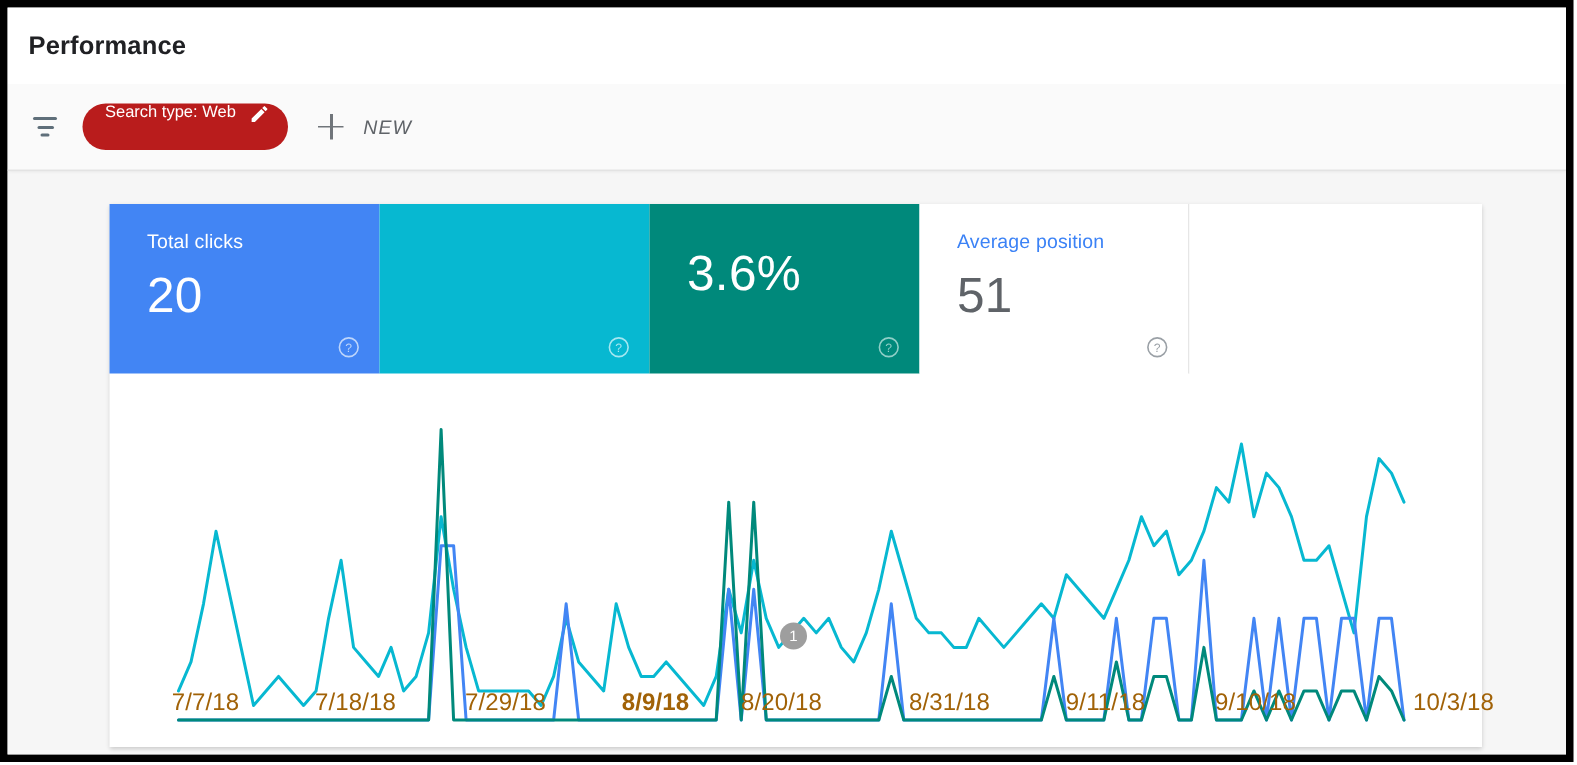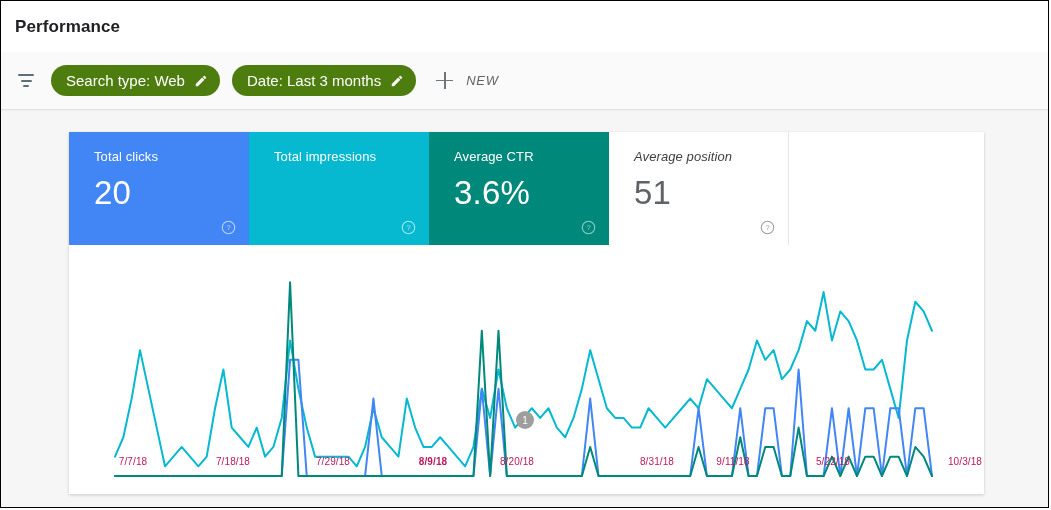--- a/index.html
+++ b/index.html
@@ -10,21 +10,21 @@
   body {
     width: 1051px;
     height: 510px;
     font-family: "Liberation Sans", sans-serif;
     overflow: hidden;
   }
   #app {
     position: relative;
     width: 1049px;
     height: 508px;
-    border: 1px solid #000000;
+    border: 5px solid #000000;
     box-sizing: border-box;
     background: #f6f6f6;
     overflow: hidden;
   }
 
   
   .header {
     height: 51px;
     background: #ffffff;
     display: flex;
@@ -71,27 +71,27 @@
     margin: 1.6px 0;
     border-radius: 1px;
   }
   .filter-icon i:nth-child(1) { width: 16px; }
   .filter-icon i:nth-child(2) { width: 11px; }
   .filter-icon i:nth-child(3) { width: 6px; }
 
   .chip {
     height: 31px;
     border-radius: 16px;
-    background: #4d7c0f;
+    background: #b91c1c;
     color: #ffffff;
     display: inline-flex;
-    align-items: center;
+    align-items: flex-start;
     padding: 0 12px 0 15px;
     margin-right: 12px;
-    font-size: 15px;
+    font-size: 11px;
     cursor: pointer;
     white-space: nowrap;
   }
   .chip .pencil-icon {
     margin-left: 9px;
     display: inline-flex;
     align-items: center;
   }
   .newbtn {
     display: inline-flex;
@@ -170,21 +170,21 @@
   .metric.m-clicks { background: #4285f4; }
   .metric.m-impr   { background: #07b8d1; }
   .metric.m-ctr    { background: #00897b; }
   .metric.m-pos    { background: #ffffff; border-right: 1px solid #e6e6e6; }
   .metric.m-clicks .metric-label,
   .metric.m-impr .metric-label,
   .metric.m-ctr .metric-label { color: #ffffff; }
   .metric.m-clicks .metric-value,
   .metric.m-impr .metric-value,
   .metric.m-ctr .metric-value { color: #ffffff; }
-  .metric.m-pos .metric-label { color: #404040; font-style: italic; }
+  .metric.m-pos .metric-label { color: #3b82f6; }
   .metric.m-pos .metric-value { color: #5f6368; }
   .help-icon {
     position: absolute;
     right: 13px;
     bottom: 10px;
     width: 15px;
     height: 15px;
     cursor: pointer;
   }
 
@@ -219,22 +219,22 @@
   }
   .xaxis {
     position: absolute;
     left: 0;
     bottom: 20px;
     width: 915px;
     height: 18px;
   }
   .xtick {
     position: absolute;
-    font-size: 10px;
-    color: #be185d;
+    font-size: 16px;
+    color: #a16207;
     transform: translateX(-50%);
     white-space: nowrap;
     letter-spacing: .1px;
   }
 </style>
 </head>
 <body>
 
 <div id="app">
 
@@ -251,28 +251,20 @@
 
     <div class="chip">
       <span>Search type: Web</span>
       <span class="pencil-icon">
         <svg width="14" height="14" viewBox="0 0 24 24" aria-hidden="true">
           <path fill="#ffffff" d="M3 17.25V21h3.75L17.81 9.94l-3.75-3.75L3 17.25zM20.71 7.04a1 1 0 0 0 0-1.41l-2.34-2.34a1 1 0 0 0-1.41 0l-1.83 1.83 3.75 3.75 1.83-1.83z"></path>
         </svg>
       </span>
     </div>
 
-    <div class="chip">
-      <span>Date: Last 3 months</span>
-      <span class="pencil-icon">
-        <svg width="14" height="14" viewBox="0 0 24 24" aria-hidden="true">
-          <path fill="#ffffff" d="M3 17.25V21h3.75L17.81 9.94l-3.75-3.75L3 17.25zM20.71 7.04a1 1 0 0 0 0-1.41l-2.34-2.34a1 1 0 0 0-1.41 0l-1.83 1.83 3.75 3.75 1.83-1.83z"></path>
-        </svg>
-      </span>
-    </div>
 
     <div class="newbtn">
       <span class="plus-icon"></span>
       <span class="newbtn-label">NEW</span>
     </div>
   </div>
 
   <div class="content">
     <div class="chart-card">
 
@@ -283,31 +275,29 @@
           <div class="metric-value">20</div>
           <span class="help-icon">
             <svg width="15" height="15" viewBox="0 0 24 24" aria-hidden="true">
               <circle cx="12" cy="12" r="10" fill="none" stroke="#bdd5fb" stroke-width="1.7"></circle>
               <text x="12" y="16.6" font-size="13" text-anchor="middle" fill="#bdd5fb" font-family="Liberation Sans, sans-serif">?</text>
             </svg>
           </span>
         </div>
 
         <div class="metric m-impr">
-          <div class="metric-label">Total impressions</div>
           <span class="help-icon">
             <svg width="15" height="15" viewBox="0 0 24 24" aria-hidden="true">
               <circle cx="12" cy="12" r="10" fill="none" stroke="#a5e7f1" stroke-width="1.7"></circle>
               <text x="12" y="16.6" font-size="13" text-anchor="middle" fill="#a5e7f1" font-family="Liberation Sans, sans-serif">?</text>
             </svg>
           </span>
         </div>
 
         <div class="metric m-ctr">
-          <div class="metric-label">Average CTR</div>
           <div class="metric-value">3.6%</div>
           <span class="help-icon">
             <svg width="15" height="15" viewBox="0 0 24 24" aria-hidden="true">
               <circle cx="12" cy="12" r="10" fill="none" stroke="#8fcfc7" stroke-width="1.7"></circle>
               <text x="12" y="16.6" font-size="13" text-anchor="middle" fill="#8fcfc7" font-family="Liberation Sans, sans-serif">?</text>
             </svg>
           </span>
         </div>
 
         <div class="metric m-pos">
@@ -332,21 +322,21 @@
           </svg>
         <div class="annotation-badge">1</div>
       </div>
 
       <div class="xaxis" id="xaxis">
           <div class="xtick" style="left: 64px;">7/7/18</div>
           <div class="xtick" style="left: 164px;">7/18/18</div>
           <div class="xtick" style="left: 264px;">7/29/18</div>
           <div class="xtick" style="left: 364px; font-weight: bold;">8/9/18</div>
           <div class="xtick" style="left: 448px;">8/20/18</div>
-          <div class="xtick" style="left: 588px;">8/31/18</div>
+          <div class="xtick" style="left: 560px;">8/31/18</div>
           <div class="xtick" style="left: 664px;">9/11/18</div>
-          <div class="xtick" style="left: 764px;">5/22/18</div>
+          <div class="xtick" style="left: 764px;">9/10/18</div>
           <div class="xtick" style="left: 896px; text-align: center;">10/3/18</div>
         </div>
 
     </div>
   </div>
 </div>
 
 </body></html>

